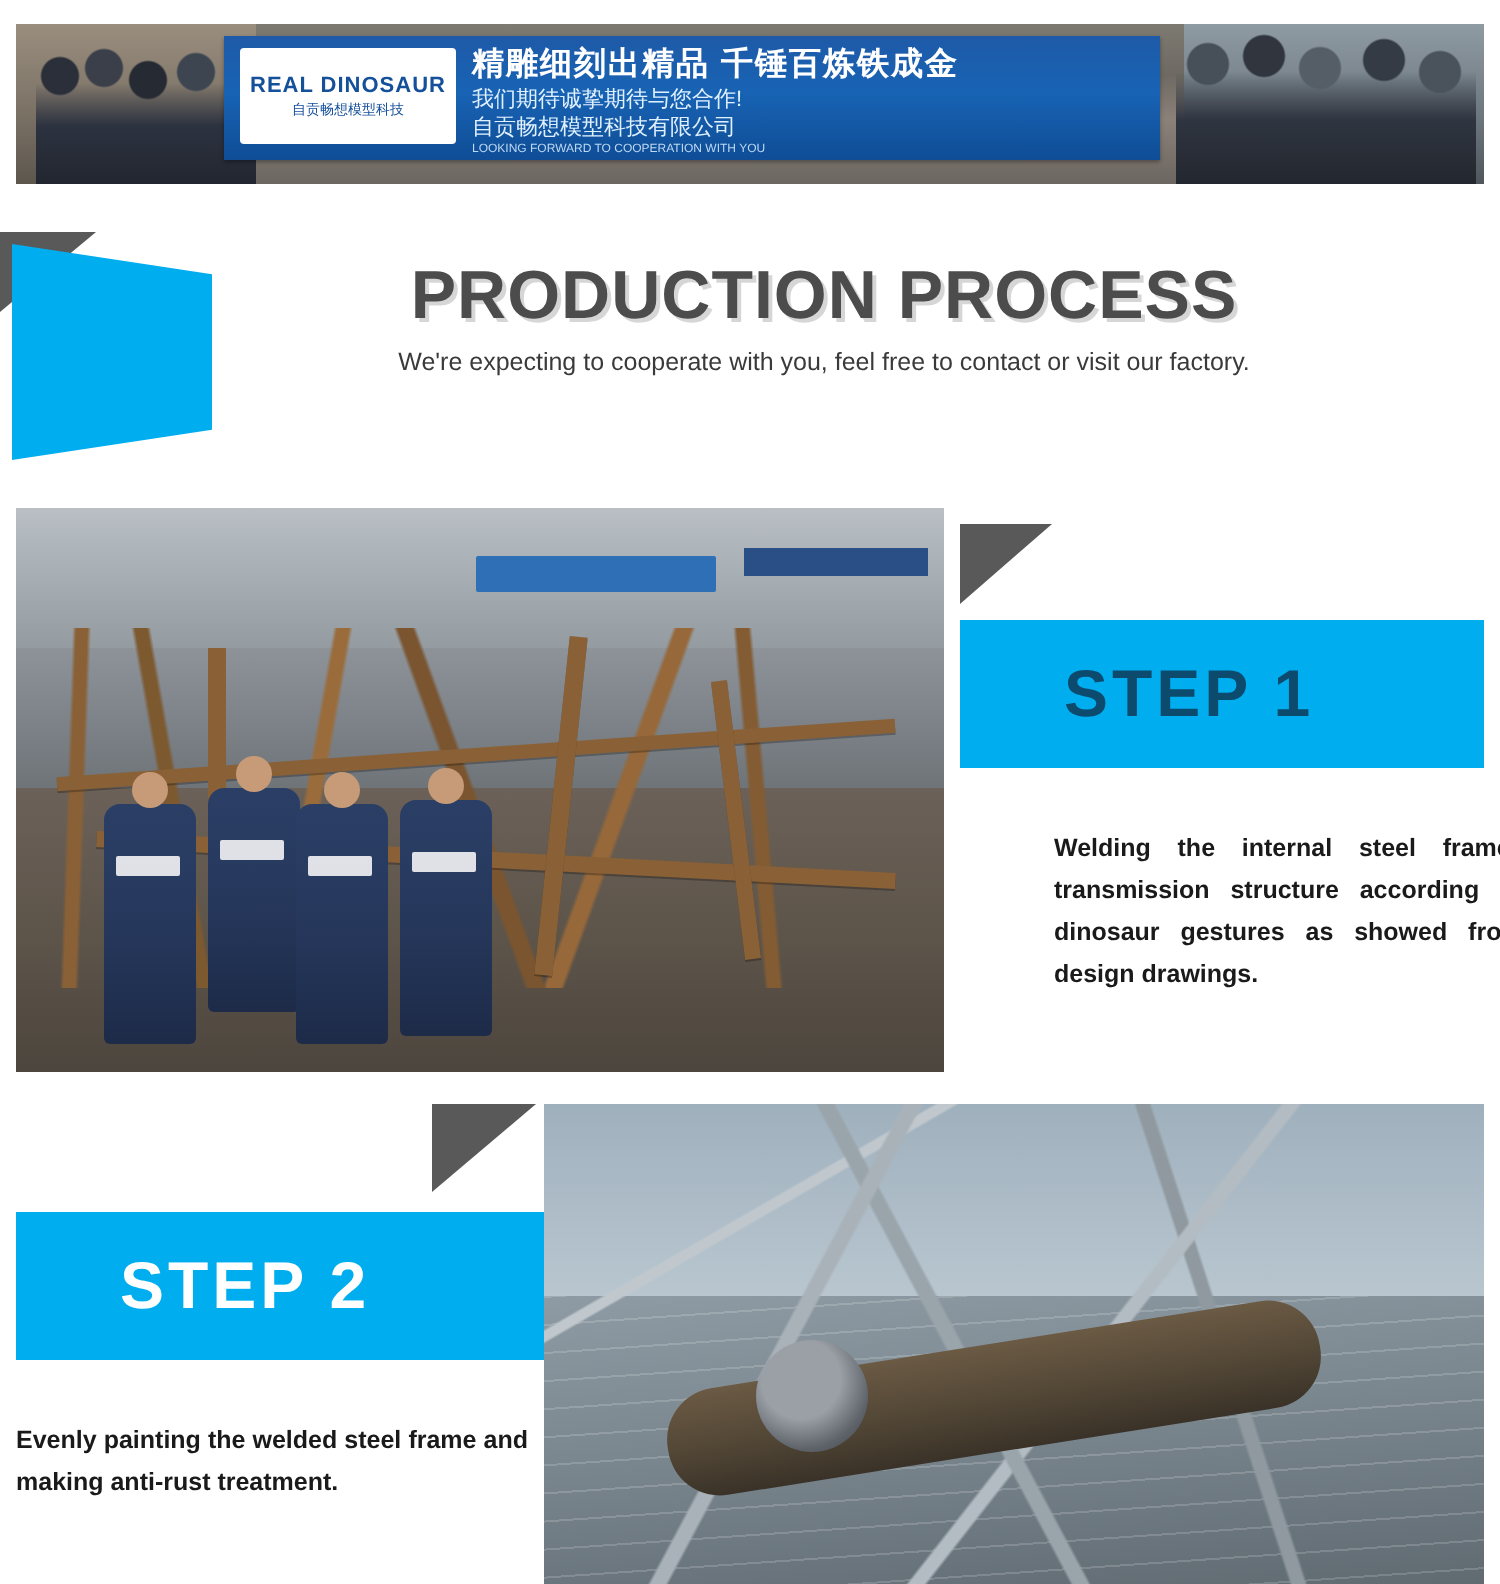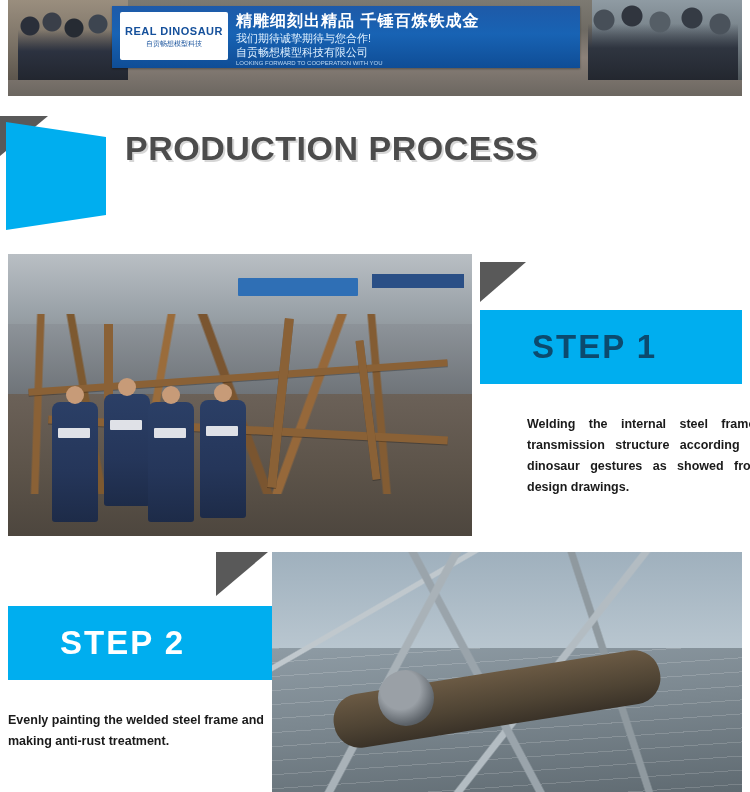--- a/index.html
+++ b/index.html
@@ -12,23 +12,23 @@
     height: 792px;
     position: relative;
     font-family: "Liberation Sans", sans-serif;
     overflow: hidden;
   }
 
   
   .banner {
     position: absolute;
     left: 8px;
-    top: 0px;
+    top: 12px;
     width: 734px;
-    height: 96px;
+    height: 80px;
     overflow: hidden;
     background: #5b5f63;
   }
   .banner .floor {
     position: absolute;
     left: 0; top: 0; right: 0; bottom: 0;
     background:
       linear-gradient(180deg, #7d7a72 0%, #6e6a63 32%, #8b8179 60%, #6b6660 100%);
   }
   .banner .wall-left {
@@ -148,23 +148,24 @@
   }
   .badge-blue {
     position: absolute;
     left: 6px; top: 6px;
     width: 100px; height: 108px;
     background: #00aeef;
     clip-path: polygon(0 0, 100% 14%, 100% 86%, 0 100%);
   }
   .heading-text {
     position: absolute;
-    left: 125px;
+    left: 112px;
     top: 16px;
     width: 600px;
+    text-align: center;
   }
   .heading-text h1 {
     margin: 0;
     font-size: 34px;
     line-height: 40px;
     font-weight: bold;
     color: #4c4c4c;
     letter-spacing: .5px;
     text-shadow: 2px 2px 0 rgba(0,0,0,.16);
   }
@@ -391,20 +392,21 @@
   </div>
 </div>
 
 <div class="heading-block">
   <div class="badge-wrap">
     <div class="badge-grey"></div>
     <div class="badge-blue"></div>
   </div>
   <div class="heading-text">
     <h1>PRODUCTION PROCESS</h1>
+    <p>We're expecting to cooperate with you, feel free to contact or visit our factory.</p>
   </div>
 </div>
 
 <div class="step1-photo">
   <div class="s1-sky"></div>
   <div class="s1-backwall"></div>
   <div class="s1-banner"></div>
   <div class="s1-banner2"></div>
   <div class="s1-ground"></div>
   <div class="s1-frame"></div>

